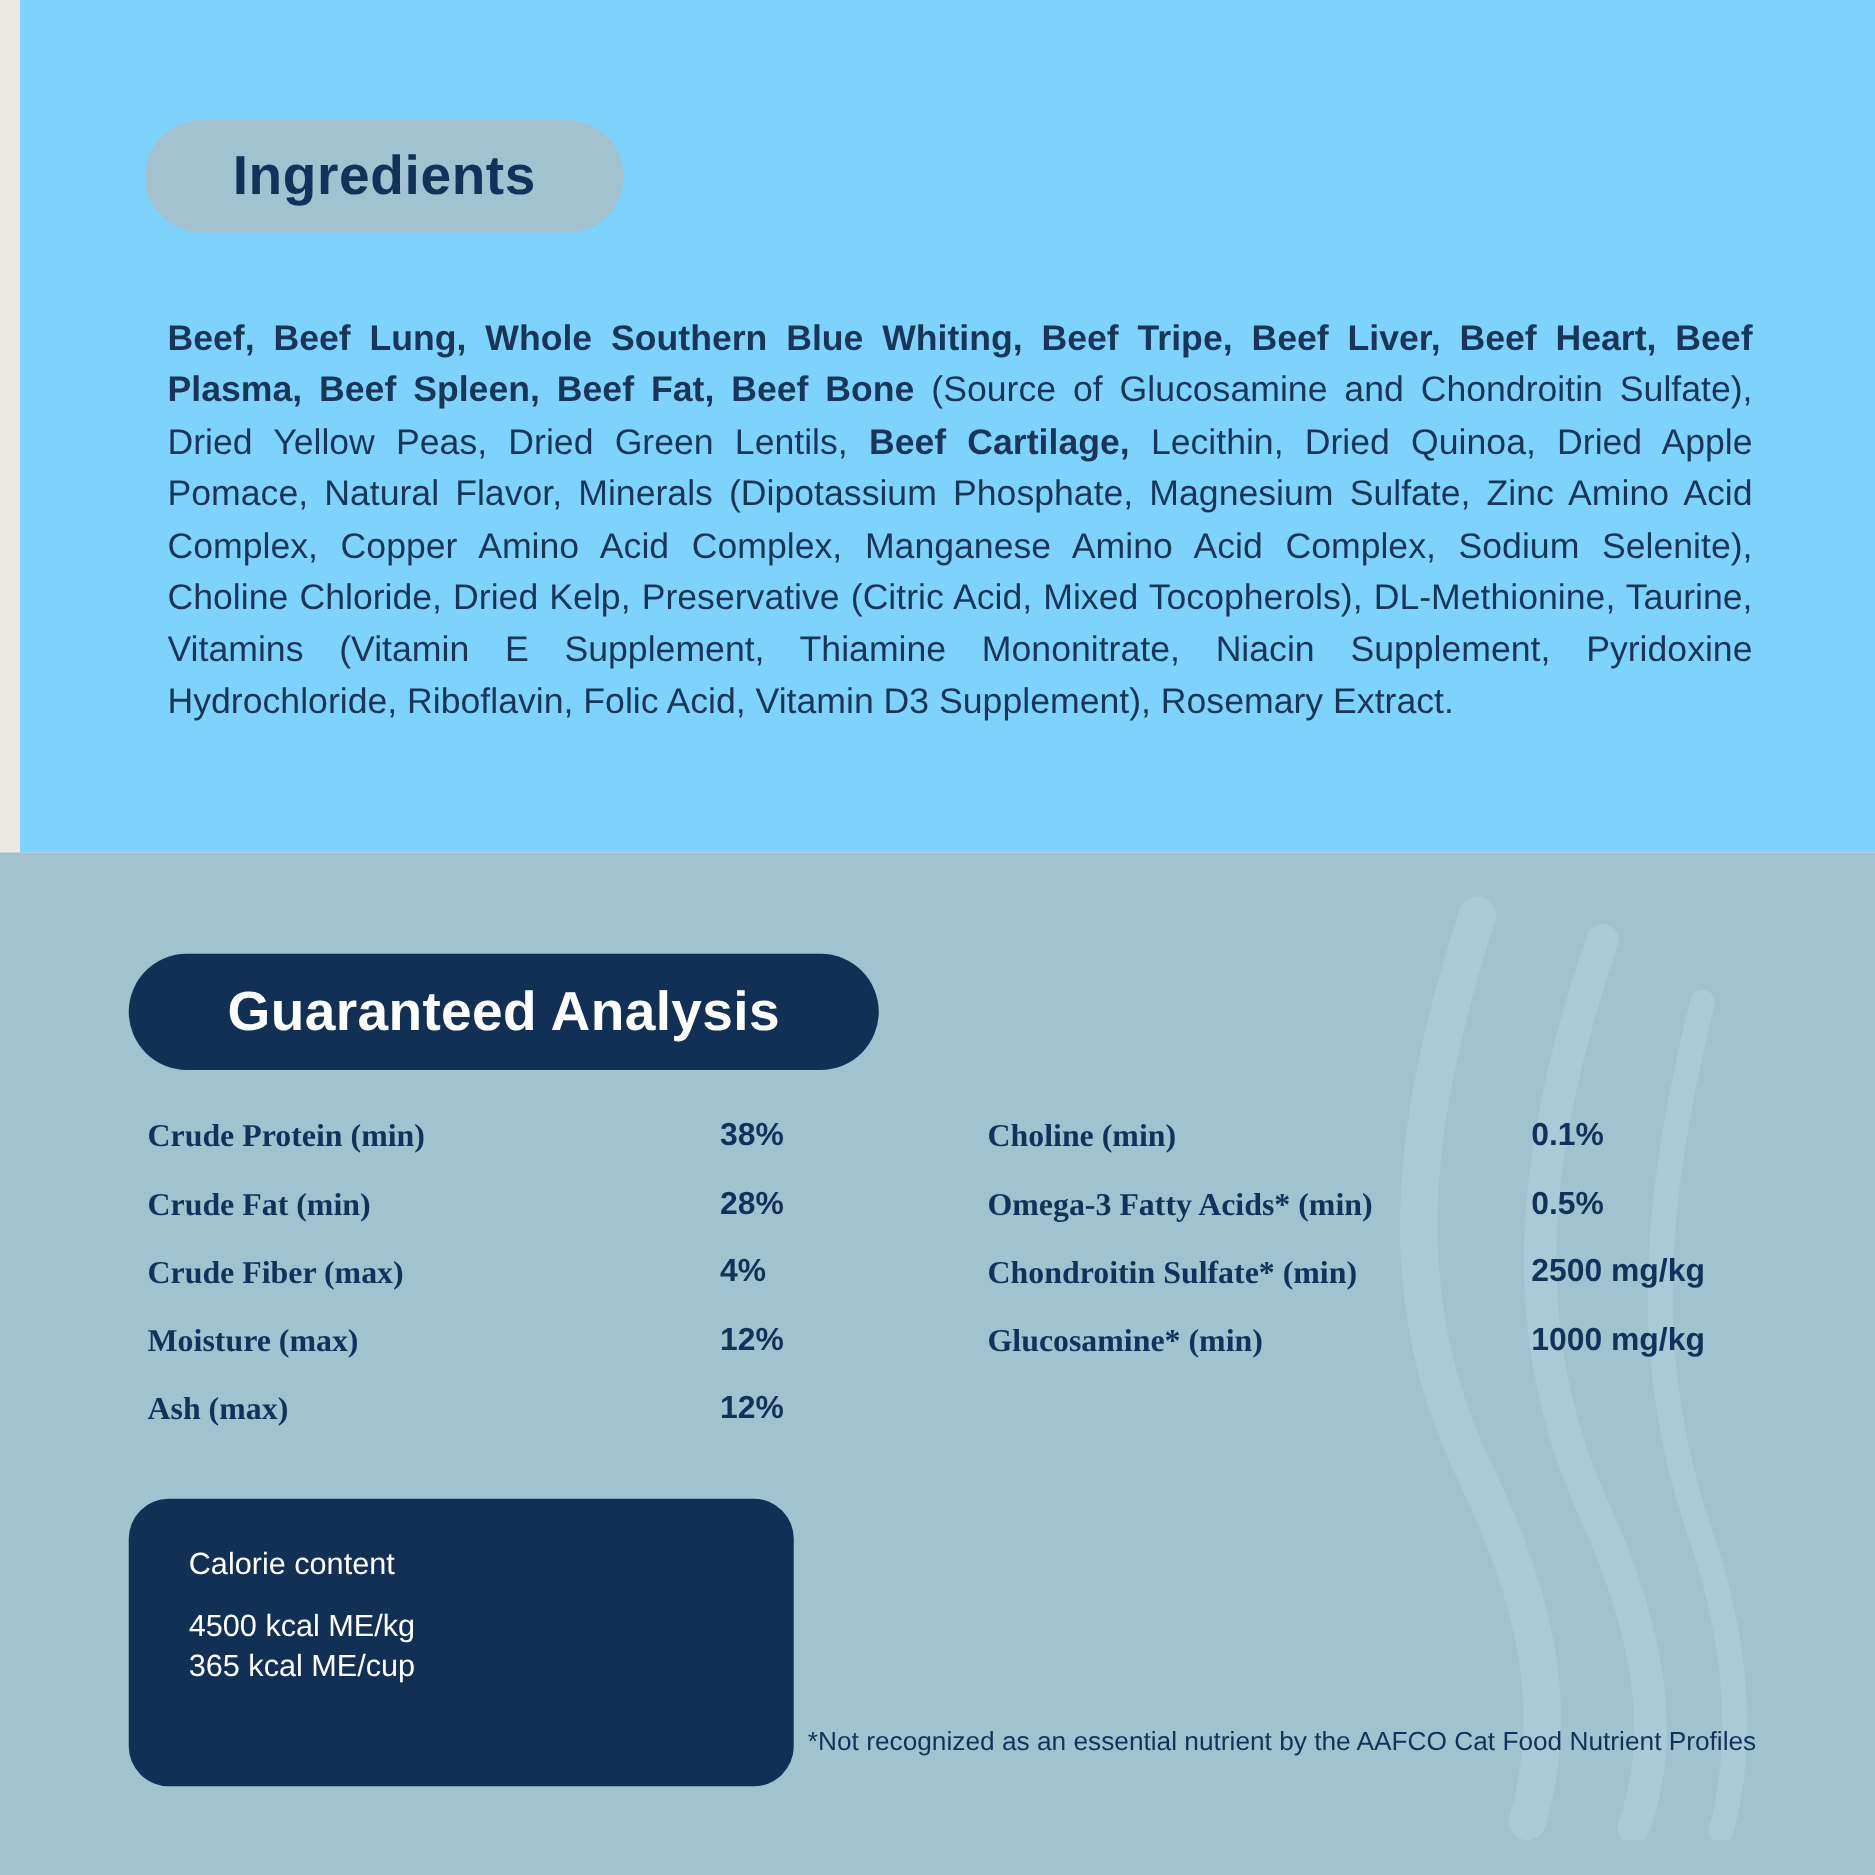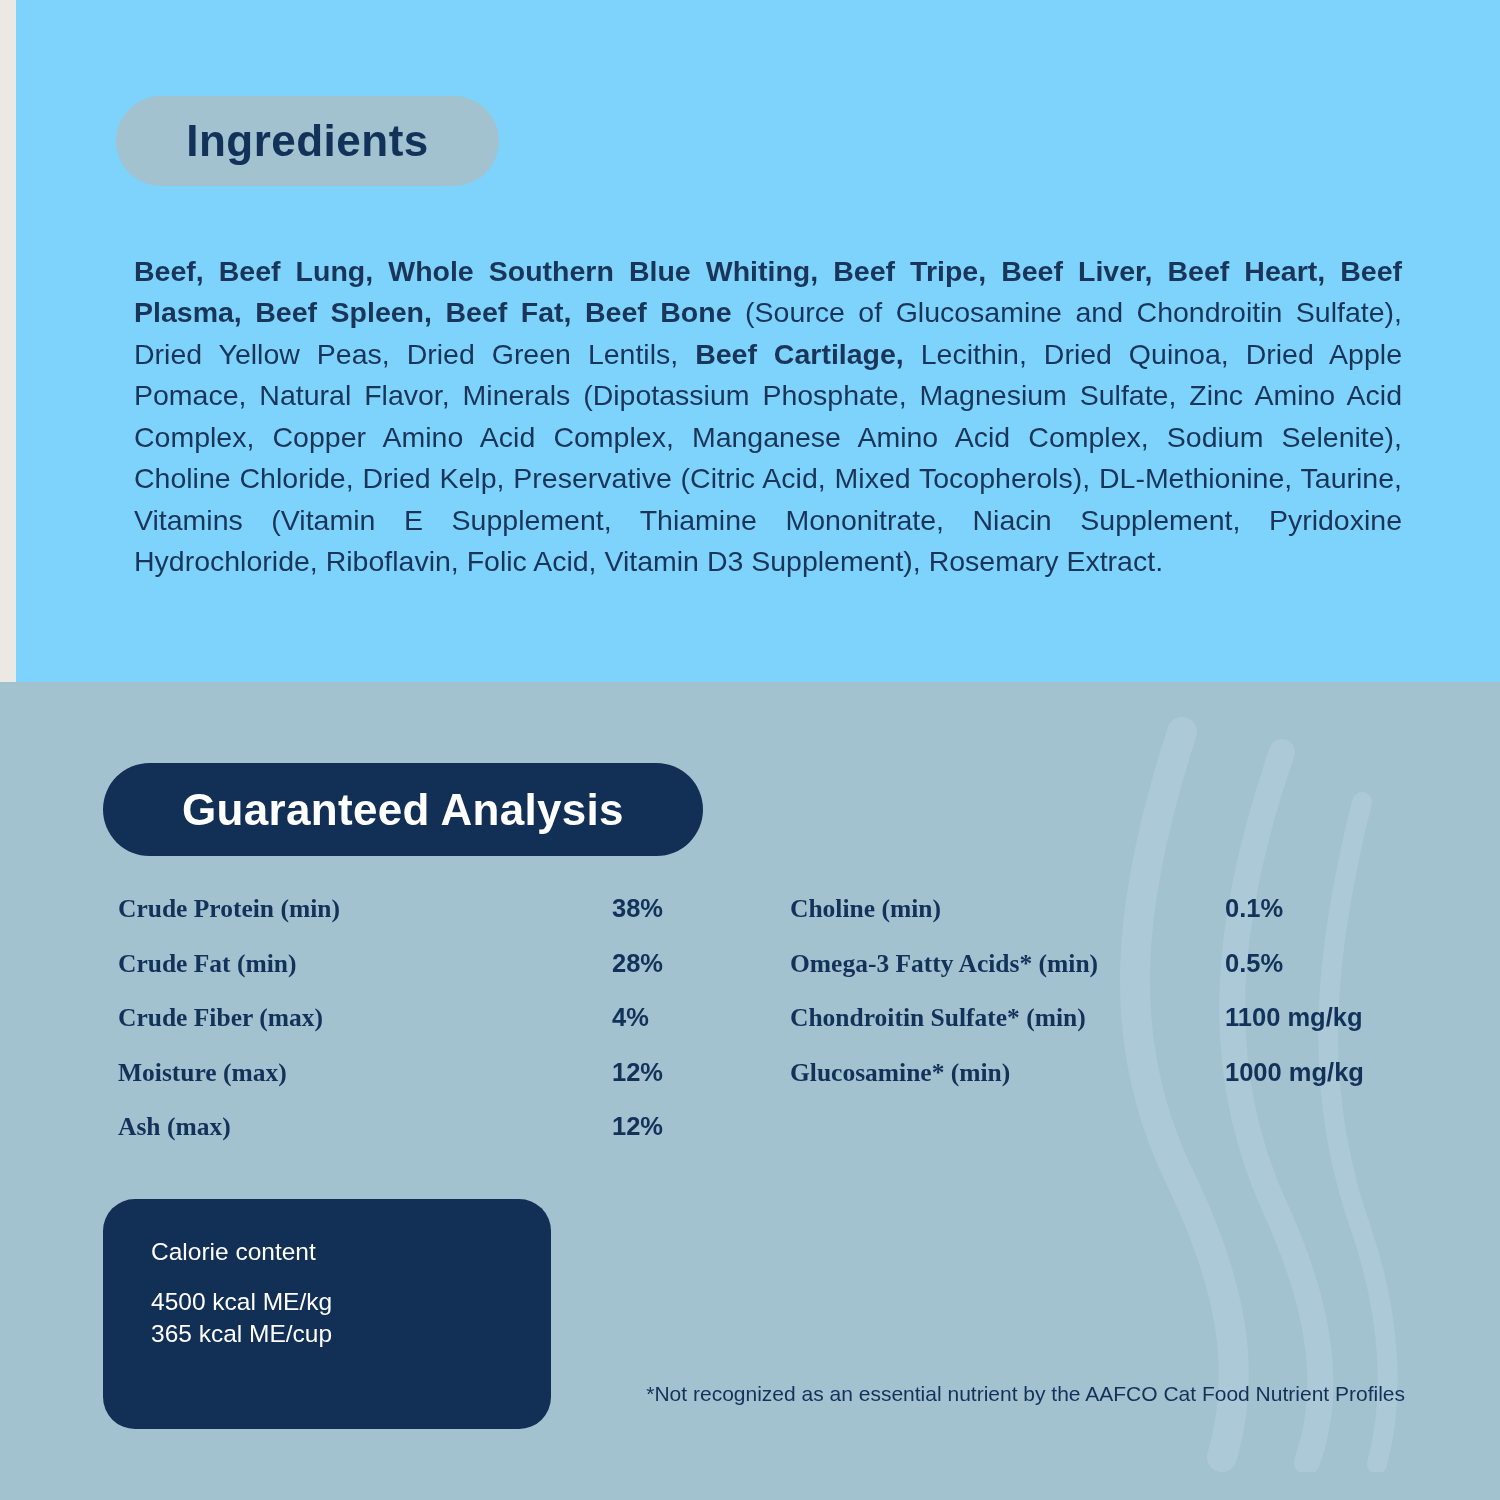--- a/index.html
+++ b/index.html
@@ -126,29 +126,29 @@
     left: 0;
     top: 0;
     white-space: nowrap;
     font-family: Liberation Serif, serif;
   }
   .ga-row .ga-val {
     position: absolute;
     top: 0;
     white-space: nowrap;
   }
-  .ga-col.left .ga-row .ga-val { left: 458px; margin-left: 36px; }
+  .ga-col.left .ga-row .ga-val { left: 458px; }
   .ga-col.right .ga-row .ga-val { left: 435px; }
 
   
   .calorie-box {
     position: absolute;
     left: 103px;
     top: 517px;
-    width: 448px;
+    width: 532px;
     height: 230px;
     background: #122f56;
     border-radius: 32px;
     box-sizing: border-box;
     padding: 37px 0 0 48px;
   }
   .calorie-box .cal-line {
     color: #ffffff;
     font-size: 24.5px;
     line-height: 32px;
@@ -218,21 +218,21 @@
           <div class="ga-row">
             <span class="ga-name">Choline (min)</span>
             <span class="ga-val">0.1%</span>
           </div>
           <div class="ga-row">
             <span class="ga-name">Omega-3 Fatty Acids* (min)</span>
             <span class="ga-val">0.5%</span>
           </div>
           <div class="ga-row">
             <span class="ga-name">Chondroitin Sulfate* (min)</span>
-            <span class="ga-val">1100 mg/kg</span>
+            <span class="ga-val">2500 mg/kg</span>
           </div>
           <div class="ga-row">
             <span class="ga-name">Glucosamine* (min)</span>
             <span class="ga-val">1000 mg/kg</span>
           </div>
         </div>
     </div>
 
     <div class="calorie-box">
       <div class="cal-line">Calorie content</div>

